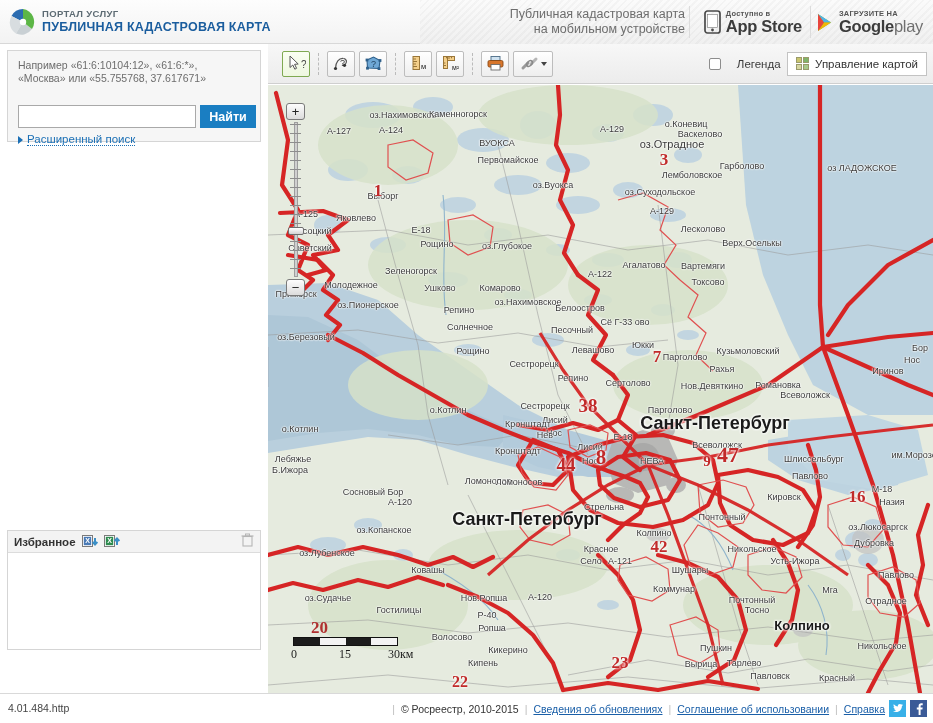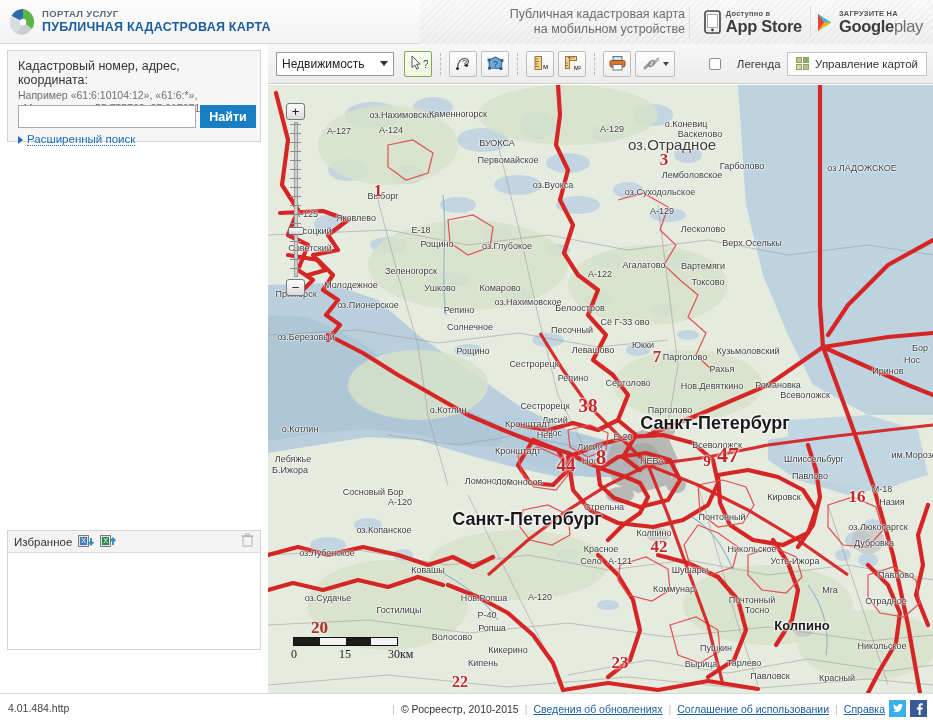--- a/index.html
+++ b/index.html
@@ -71,21 +71,21 @@
   .adv-search { position:absolute; left:10px; top:82px; display:flex; align-items:center; gap:4px; }
   .tri { width:0;height:0;border-left:5px solid #1a6fb5;border-top:4px solid transparent;border-bottom:4px solid transparent; }
   .adv-link { font-size:11.5px; color:#1a6fb5; border-bottom:1px dotted #1a6fb5; cursor:pointer; }
 
   .fav-box {
     position:absolute; left:7px; top:486px; width:254px; height:120px;
     border:1px solid #d5d5d5; background:#fff;
   }
   .fav-head {
     height:22px; background:#f3f3f3; border-bottom:1px solid #dcdcdc;
-    display:flex; align-items:center; padding:0 6px; gap:6px;
+    display:flex; align-items:center; padding:0 6px; gap:6px;font-weight:bold;
   }
   .fav-title { font-size:11.5px; color:#333; }
   .fav-trash { margin-left:auto; opacity:.45; }
   .fav-body { height:96px; background:#fff; }
 
   
   .toolbar {
     position:absolute; left:268px; top:44px; width:665px; height:40px;
     background:linear-gradient(to bottom,#f7f7f7,#ececec);
     border-bottom:1px solid #cfcfcf;
@@ -237,21 +237,20 @@
       <div>
         <div class="badge-sub">ЗАГРУЗИТЕ НА</div>
         <div class="badge-main-g"><b>Google</b><span class="play">play</span></div>
       </div>
     </div>
   </div>
 
   <div class="left-panel">
 
     <div class="search-box">
-      <div class="search-title">Кадастровый номер, адрес, координата:</div>
       <div class="search-hint">Например «61:6:10104:12», «61:6:*»,</div>
       <div class="search-hint">«Москва» или «55.755768, 37.617671»</div>
 
       <div class="search-row">
         <input class="search-input" type="text" placeholder="" style="">
         <button class="search-btn">Найти</button>
       </div>
 
       <div class="adv-search">
         <span class="tri"></span>
@@ -284,24 +283,20 @@
             <rect x="4.5" y="1" width="4" height="2" fill="none" stroke="#6b6b6b" stroke-width="1"></rect>
           </svg>
         </span>
       </div>
       <div class="fav-body"></div>
     </div>
   </div>
 
   <div class="toolbar">
 
-    <div class="tb-select">
-      <span>Недвижимость</span>
-      <span class="sel-caret"></span>
-    </div>
 
     <div class="tb-btn active" style="margin-left:6px">
       <svg width="19" height="17" viewBox="0 0 19 17">
         <path d="M3 1 L3 12.5 L5.8 10 L7.8 14.2 L9.6 13.3 L7.6 9.3 L11.2 9 Z" fill="#ffffff" stroke="#555" stroke-width="1"></path>
         <text x="14" y="13" font-size="10" fill="#444" font-family="Liberation Sans, sans-serif">?</text>
       </svg>
     </div>
 
     <div class="tb-sep"></div>
 
@@ -574,21 +569,21 @@
           <path d="M380 380 L350 350 L320 320 L295 285 L272 248"></path>
         </g>
       </g>
     </svg>
 
     <div id="map-labels" style="position:absolute;left:0;top:0;width:665px;height:608px;pointer-events:none;">
         <span class="map-label" style="position: absolute; left: 135px; top: 30px; transform: translate(-50%, -50%); font-size: 9px; color: rgb(58, 58, 58); white-space: nowrap; text-shadow: rgb(255, 255, 255) 0px 0px 2px, rgb(255, 255, 255) 0px 0px 2px, rgb(255, 255, 255) 0px 0px 2px;">оз.Нахимовское</span>
         <span class="map-label" style="position: absolute; left: 190px; top: 29px; transform: translate(-50%, -50%); font-size: 9px; color: rgb(58, 58, 58); white-space: nowrap; text-shadow: rgb(255, 255, 255) 0px 0px 2px, rgb(255, 255, 255) 0px 0px 2px, rgb(255, 255, 255) 0px 0px 2px;">Каменногорск</span>
         <span class="map-label" style="position: absolute; left: 418px; top: 39px; transform: translate(-50%, -50%); font-size: 9px; color: rgb(58, 58, 58); white-space: nowrap; text-shadow: rgb(255, 255, 255) 0px 0px 2px, rgb(255, 255, 255) 0px 0px 2px, rgb(255, 255, 255) 0px 0px 2px;">о.Коневиц</span>
         <span class="map-label" style="position: absolute; left: 432px; top: 49px; transform: translate(-50%, -50%); font-size: 9px; color: rgb(58, 58, 58); white-space: nowrap; text-shadow: rgb(255, 255, 255) 0px 0px 2px, rgb(255, 255, 255) 0px 0px 2px, rgb(255, 255, 255) 0px 0px 2px;">Васкелово</span>
-        <span class="map-label" style="position: absolute; left: 404px; top: 59px; transform: translate(-50%, -50%); font-size: 15px; color: rgb(58, 58, 58); white-space: nowrap; text-shadow: rgb(255, 255, 255) 0px 0px 2px, rgb(255, 255, 255) 0px 0px 2px, rgb(255, 255, 255) 0px 0px 2px;">оз.Отрадное</span>
+        <span class="map-label" style="position: absolute; left: 404px; top: 59px; transform: translate(-50%, -50%); font-size: 11px; color: rgb(58, 58, 58); white-space: nowrap; text-shadow: rgb(255, 255, 255) 0px 0px 2px, rgb(255, 255, 255) 0px 0px 2px, rgb(255, 255, 255) 0px 0px 2px;">оз.Отрадное</span>
         <span class="map-label" style="position: absolute; left: 474px; top: 81px; transform: translate(-50%, -50%); font-size: 9px; color: rgb(58, 58, 58); white-space: nowrap; text-shadow: rgb(255, 255, 255) 0px 0px 2px, rgb(255, 255, 255) 0px 0px 2px, rgb(255, 255, 255) 0px 0px 2px;">Гарболово</span>
         <span class="map-label" style="position: absolute; left: 594px; top: 83px; transform: translate(-50%, -50%); font-size: 9px; color: rgb(58, 58, 58); white-space: nowrap; text-shadow: rgb(255, 255, 255) 0px 0px 2px, rgb(255, 255, 255) 0px 0px 2px, rgb(255, 255, 255) 0px 0px 2px;">оз ЛАДОЖСКОЕ</span>
         <span class="map-label" style="position: absolute; left: 229px; top: 58px; transform: translate(-50%, -50%); font-size: 9px; color: rgb(58, 58, 58); white-space: nowrap; text-shadow: rgb(255, 255, 255) 0px 0px 2px, rgb(255, 255, 255) 0px 0px 2px, rgb(255, 255, 255) 0px 0px 2px;">ВУОКСА</span>
         <span class="map-label" style="position: absolute; left: 424px; top: 90px; transform: translate(-50%, -50%); font-size: 9px; color: rgb(58, 58, 58); white-space: nowrap; text-shadow: rgb(255, 255, 255) 0px 0px 2px, rgb(255, 255, 255) 0px 0px 2px, rgb(255, 255, 255) 0px 0px 2px;">Лемболовское</span>
         <span class="map-label" style="position: absolute; left: 240px; top: 75px; transform: translate(-50%, -50%); font-size: 9px; color: rgb(58, 58, 58); white-space: nowrap; text-shadow: rgb(255, 255, 255) 0px 0px 2px, rgb(255, 255, 255) 0px 0px 2px, rgb(255, 255, 255) 0px 0px 2px;">Первомайское</span>
         <span class="map-label" style="position: absolute; left: 71px; top: 46px; transform: translate(-50%, -50%); font-size: 9px; color: rgb(58, 58, 58); white-space: nowrap; text-shadow: rgb(255, 255, 255) 0px 0px 2px, rgb(255, 255, 255) 0px 0px 2px, rgb(255, 255, 255) 0px 0px 2px;">A-127</span>
         <span class="map-label" style="position: absolute; left: 123px; top: 45px; transform: translate(-50%, -50%); font-size: 9px; color: rgb(58, 58, 58); white-space: nowrap; text-shadow: rgb(255, 255, 255) 0px 0px 2px, rgb(255, 255, 255) 0px 0px 2px, rgb(255, 255, 255) 0px 0px 2px;">A-124</span>
         <span class="map-label" style="position: absolute; left: 344px; top: 44px; transform: translate(-50%, -50%); font-size: 9px; color: rgb(58, 58, 58); white-space: nowrap; text-shadow: rgb(255, 255, 255) 0px 0px 2px, rgb(255, 255, 255) 0px 0px 2px, rgb(255, 255, 255) 0px 0px 2px;">A-129</span>
         <span class="map-label" style="position: absolute; left: 285px; top: 100px; transform: translate(-50%, -50%); font-size: 9px; color: rgb(58, 58, 58); white-space: nowrap; text-shadow: rgb(255, 255, 255) 0px 0px 2px, rgb(255, 255, 255) 0px 0px 2px, rgb(255, 255, 255) 0px 0px 2px;">оз.Вуокса</span>
         <span class="map-label" style="position: absolute; left: 392px; top: 107px; transform: translate(-50%, -50%); font-size: 9px; color: rgb(58, 58, 58); white-space: nowrap; text-shadow: rgb(255, 255, 255) 0px 0px 2px, rgb(255, 255, 255) 0px 0px 2px, rgb(255, 255, 255) 0px 0px 2px;">оз.Суходольское</span>
@@ -631,21 +626,21 @@
         <span class="map-label" style="position: absolute; left: 360px; top: 298px; transform: translate(-50%, -50%); font-size: 9px; color: rgb(58, 58, 58); white-space: nowrap; text-shadow: rgb(255, 255, 255) 0px 0px 2px, rgb(255, 255, 255) 0px 0px 2px, rgb(255, 255, 255) 0px 0px 2px;">Сертолово</span>
         <span class="map-label" style="position: absolute; left: 444px; top: 301px; transform: translate(-50%, -50%); font-size: 9px; color: rgb(58, 58, 58); white-space: nowrap; text-shadow: rgb(255, 255, 255) 0px 0px 2px, rgb(255, 255, 255) 0px 0px 2px, rgb(255, 255, 255) 0px 0px 2px;">Нов.Девяткино</span>
         <span class="map-label" style="position: absolute; left: 510px; top: 300px; transform: translate(-50%, -50%); font-size: 9px; color: rgb(58, 58, 58); white-space: nowrap; text-shadow: rgb(255, 255, 255) 0px 0px 2px, rgb(255, 255, 255) 0px 0px 2px, rgb(255, 255, 255) 0px 0px 2px;">Романовка</span>
         <span class="map-label" style="position: absolute; left: 620px; top: 286px; transform: translate(-50%, -50%); font-size: 9px; color: rgb(58, 58, 58); white-space: nowrap; text-shadow: rgb(255, 255, 255) 0px 0px 2px, rgb(255, 255, 255) 0px 0px 2px, rgb(255, 255, 255) 0px 0px 2px;">Иринов</span>
         <span class="map-label" style="position: absolute; left: 537px; top: 310px; transform: translate(-50%, -50%); font-size: 9px; color: rgb(58, 58, 58); white-space: nowrap; text-shadow: rgb(255, 255, 255) 0px 0px 2px, rgb(255, 255, 255) 0px 0px 2px, rgb(255, 255, 255) 0px 0px 2px;">Всеволожск</span>
         <span class="map-label" style="position: absolute; left: 277px; top: 321px; transform: translate(-50%, -50%); font-size: 9px; color: rgb(58, 58, 58); white-space: nowrap; text-shadow: rgb(255, 255, 255) 0px 0px 2px, rgb(255, 255, 255) 0px 0px 2px, rgb(255, 255, 255) 0px 0px 2px;">Сестрорецк</span>
         <span class="map-label" style="position: absolute; left: 402px; top: 325px; transform: translate(-50%, -50%); font-size: 9px; color: rgb(58, 58, 58); white-space: nowrap; text-shadow: rgb(255, 255, 255) 0px 0px 2px, rgb(255, 255, 255) 0px 0px 2px, rgb(255, 255, 255) 0px 0px 2px;">Парголово</span>
         <span class="map-label" style="position: absolute; left: 287px; top: 335px; transform: translate(-50%, -50%); font-size: 9px; color: rgb(58, 58, 58); white-space: nowrap; text-shadow: rgb(255, 255, 255) 0px 0px 2px, rgb(255, 255, 255) 0px 0px 2px, rgb(255, 255, 255) 0px 0px 2px;">Лисий</span>
         <span class="map-label" style="position: absolute; left: 260px; top: 339px; transform: translate(-50%, -50%); font-size: 9px; color: rgb(58, 58, 58); white-space: nowrap; text-shadow: rgb(255, 255, 255) 0px 0px 2px, rgb(255, 255, 255) 0px 0px 2px, rgb(255, 255, 255) 0px 0px 2px;">Кронштадт</span>
         <span class="map-label" style="position: absolute; left: 286px; top: 348px; transform: translate(-50%, -50%); font-size: 9px; color: rgb(58, 58, 58); white-space: nowrap; text-shadow: rgb(255, 255, 255) 0px 0px 2px, rgb(255, 255, 255) 0px 0px 2px, rgb(255, 255, 255) 0px 0px 2px;">Нос</span>
-        <span class="map-label" style="position: absolute; left: 355px; top: 352px; transform: translate(-50%, -50%); font-size: 9px; color: rgb(58, 58, 58); white-space: nowrap; text-shadow: rgb(255, 255, 255) 0px 0px 2px, rgb(255, 255, 255) 0px 0px 2px, rgb(255, 255, 255) 0px 0px 2px;">Е-20</span>
+        <span class="map-label" style="position: absolute; left: 355px; top: 352px; transform: translate(-50%, -50%); font-size: 9px; color: rgb(58, 58, 58); white-space: nowrap; text-shadow: rgb(255, 255, 255) 0px 0px 2px, rgb(255, 255, 255) 0px 0px 2px, rgb(255, 255, 255) 0px 0px 2px;">Е-18</span>
         <span class="map-label" style="position: absolute; left: 180px; top: 325px; transform: translate(-50%, -50%); font-size: 9px; color: rgb(58, 58, 58); white-space: nowrap; text-shadow: rgb(255, 255, 255) 0px 0px 2px, rgb(255, 255, 255) 0px 0px 2px, rgb(255, 255, 255) 0px 0px 2px;">о.Котлин</span>
         <span class="map-label" style="position: absolute; left: 250px; top: 366px; transform: translate(-50%, -50%); font-size: 9px; color: rgb(58, 58, 58); white-space: nowrap; text-shadow: rgb(255, 255, 255) 0px 0px 2px, rgb(255, 255, 255) 0px 0px 2px, rgb(255, 255, 255) 0px 0px 2px;">Кронштадт</span>
         <span class="map-label" style="position: absolute; left: 322px; top: 362px; transform: translate(-50%, -50%); font-size: 9px; color: rgb(58, 58, 58); white-space: nowrap; text-shadow: rgb(255, 255, 255) 0px 0px 2px, rgb(255, 255, 255) 0px 0px 2px, rgb(255, 255, 255) 0px 0px 2px;">Лисий</span>
         <span class="map-label" style="position: absolute; left: 322px; top: 376px; transform: translate(-50%, -50%); font-size: 9px; color: rgb(58, 58, 58); white-space: nowrap; text-shadow: rgb(255, 255, 255) 0px 0px 2px, rgb(255, 255, 255) 0px 0px 2px, rgb(255, 255, 255) 0px 0px 2px;">Нос</span>
         <span class="map-label" style="position: absolute; left: 384px; top: 376px; transform: translate(-50%, -50%); font-size: 9px; color: rgb(58, 58, 58); white-space: nowrap; text-shadow: rgb(255, 255, 255) 0px 0px 2px, rgb(255, 255, 255) 0px 0px 2px, rgb(255, 255, 255) 0px 0px 2px;">НЕВА</span>
         <span class="map-label" style="position: absolute; left: 449px; top: 360px; transform: translate(-50%, -50%); font-size: 9px; color: rgb(58, 58, 58); white-space: nowrap; text-shadow: rgb(255, 255, 255) 0px 0px 2px, rgb(255, 255, 255) 0px 0px 2px, rgb(255, 255, 255) 0px 0px 2px;">Всеволожск</span>
         <span class="map-label" style="position: absolute; left: 546px; top: 374px; transform: translate(-50%, -50%); font-size: 9px; color: rgb(58, 58, 58); white-space: nowrap; text-shadow: rgb(255, 255, 255) 0px 0px 2px, rgb(255, 255, 255) 0px 0px 2px, rgb(255, 255, 255) 0px 0px 2px;">Шлиссельбург</span>
         <span class="map-label" style="position: absolute; left: 651px; top: 370px; transform: translate(-50%, -50%); font-size: 9px; color: rgb(58, 58, 58); white-space: nowrap; text-shadow: rgb(255, 255, 255) 0px 0px 2px, rgb(255, 255, 255) 0px 0px 2px, rgb(255, 255, 255) 0px 0px 2px;">им.Морозова</span>
         <span class="map-label" style="position: absolute; left: 542px; top: 391px; transform: translate(-50%, -50%); font-size: 9px; color: rgb(58, 58, 58); white-space: nowrap; text-shadow: rgb(255, 255, 255) 0px 0px 2px, rgb(255, 255, 255) 0px 0px 2px, rgb(255, 255, 255) 0px 0px 2px;">Павлово</span>
         <span class="map-label" style="position: absolute; left: 25px; top: 374px; transform: translate(-50%, -50%); font-size: 9px; color: rgb(58, 58, 58); white-space: nowrap; text-shadow: rgb(255, 255, 255) 0px 0px 2px, rgb(255, 255, 255) 0px 0px 2px, rgb(255, 255, 255) 0px 0px 2px;">Лебяжье</span>

